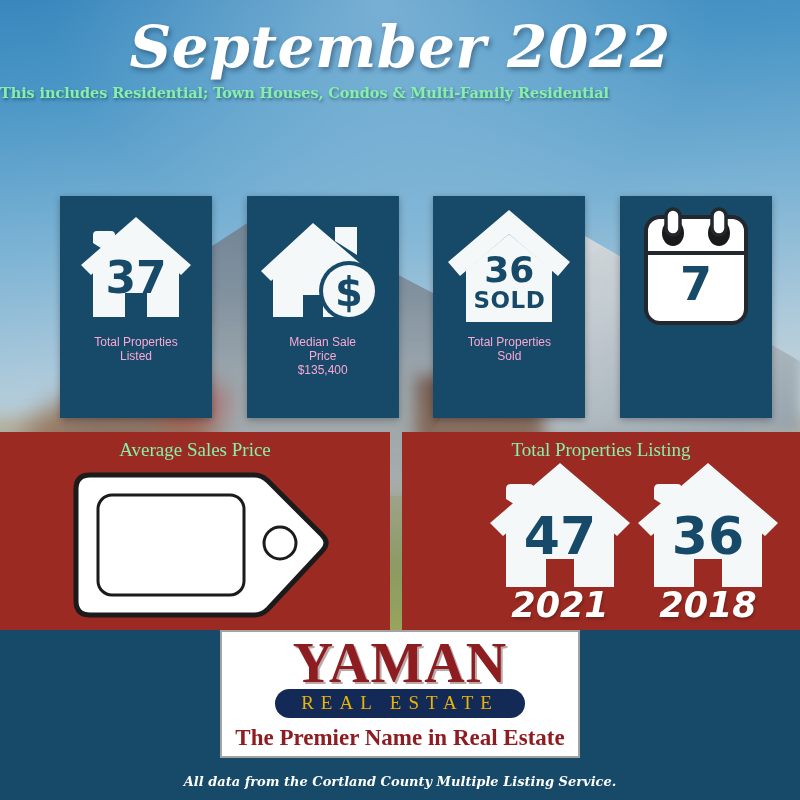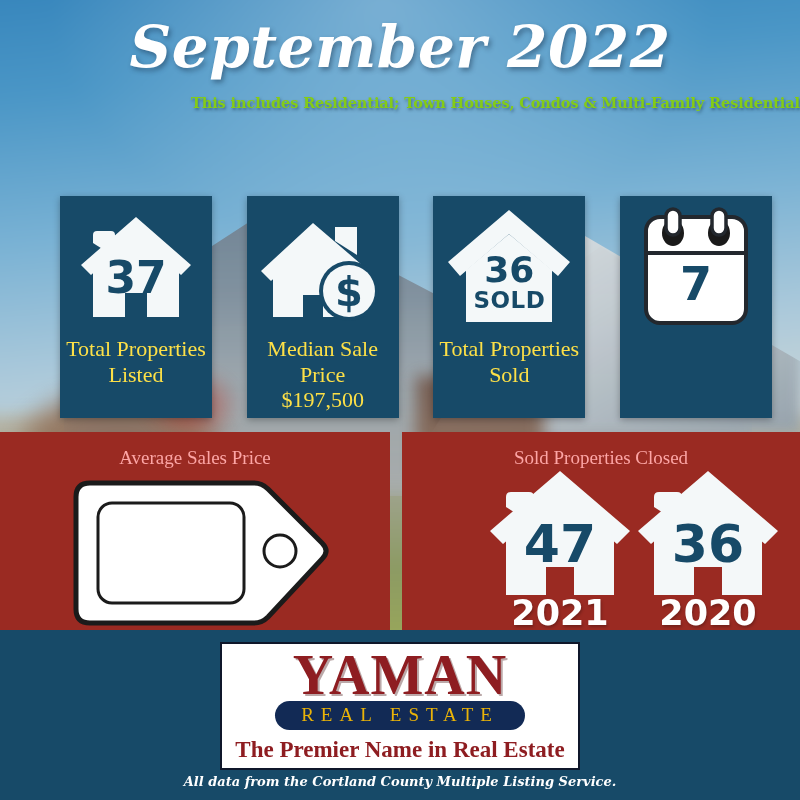--- a/index.html
+++ b/index.html
@@ -65,23 +65,23 @@
     font-style:italic;
     font-weight:700;
     text-align:center;
     line-height:.96;
     text-shadow:2px 3px 5px rgba(20,45,70,.45);
     letter-spacing:.5px;
   }
   .title-l1 { font-size:58px; padding-top:20px; }
   .title-l2 { font-size:58px; padding-top:6px; }
   .subtitle {
-    margin-top:18px;
-    text-align:right;
-    color:#84cc16;
+    margin-top:8px;
+    text-align:left;
+    color:#86efac;
     font-family:"DejaVu Serif", serif;
     font-weight:700;
     font-size:14.5px;
     letter-spacing:-.1px;
     text-shadow:1px 2px 3px rgba(20,45,70,.5);
   }
 
   
   #cards {
     position:absolute; left:16px; top:196px; width:800px; height:228px;
@@ -89,70 +89,69 @@
     padding:0 44px; z-index:3;
   }
   .card {
     background:#174a68;
     width:152px; height:222px;
     display:flex; flex-direction:column; align-items:center;
     box-shadow:0 2px 7px rgba(0,0,0,.30);
   }
   .card-icon { height:140px; width:100%; display:flex; align-items:center; justify-content:center; padding-top:6px; }
   .card-label {
-    color:#fde047; font-size:22px; text-align:center; line-height:1.16;
-    font-family:Liberation Serif, serif; padding:0 6px;
+    color:#f9a8d4; font-size:12px; text-align:center; line-height:1.16;
+    font-family:Liberation Sans, sans-serif; padding:0 6px;
   }
   .card-label .v { display:block; }
 
   
   .house-wrap { position:relative; }
   .house-num {
     position:absolute; left:0; right:0; top:50%; transform:translateY(-50%);
     text-align:center; color:#174a68;
     font-family:"DejaVu Sans", sans-serif; font-weight:700;
   }
 
   
   #redband { position:absolute; left:0; top:432px; width:800px; height:198px; z-index:3; }
   .red-left, .red-right {
     position:absolute; top:0; height:198px; background:#9a2a22;
   }
   .red-left  { left:0;   width:390px; }
   .red-right { left:402px; width:398px; }
   .red-title {
-    color:#fca5a5; text-align:center; font-size:19px; padding-top:7px;
+    color:#86efac; text-align:center; font-size:19px; padding-top:7px;
     font-family:"Liberation Serif", serif;
-    margin-top:8px;
   }
 
   
   .tag-area { display:flex; justify-content:center; padding-top:8px; }
 
   
   .closed-row {
     display:flex; justify-content:flex-end; align-items:flex-start;
     padding:0 18px; margin-top:-2px;
   }
   .closed-item { text-align:center; }
   .closed-year {
     color:#ffffff; font-family:"DejaVu Sans", sans-serif; font-weight:700;
-    font-size:35px; margin-top:-12px; text-shadow:1px 2px 3px rgba(0,0,0,.25);
+    font-size:35px; margin-top:-12px; text-shadow:1px 2px 3px rgba(0,0,0,.25);font-style:italic;
   }
 
   
   #footer {
     position:absolute; left:0; top:630px; width:800px; height:170px;
     background:#174a68; z-index:3;
     display:flex; flex-direction:column; align-items:center;
   }
   .logo-box {
-    margin-top:12px;
+    margin-top:0;
     width:360px; height:128px; background:#ffffff;
-    border:2px solid #0f172a;
+    border:2px solid #a3a3a3;
     display:flex; flex-direction:column; align-items:center; justify-content:flex-start;
     padding-top:4px;
   }
   .logo-yaman {
     color:#8e1d21;
     font-family:"Liberation Serif", serif;
     font-weight:700;
     font-size:56px;
     letter-spacing:1px;
     line-height:.98;
@@ -169,21 +168,21 @@
     letter-spacing:7px;
     margin-top:-2px;
     white-space:nowrap;
   }
   .logo-tag {
     color:#8e1d21; font-family:"Liberation Serif", serif; font-weight:700;
     font-size:23px; margin-top:7px;
   }
   .source {
     color:#ffffff; font-family:"DejaVu Serif", serif; font-weight:700;
-    font-style:italic; font-size:13px; margin-top:4px; 
+    font-style:italic; font-size:13px; margin-top:16px; 
   }
 </style>
 </head>
 <body>
 
 <div id="bg">
   <div class="bg-sky"></div>
   <div class="bg-ground"></div>
   <div class="bg-house"></div>
   <div class="bg-roofL"></div>
@@ -225,21 +224,21 @@
           <path d="M12 60 L52 26 L92 60 L92 104 L62 104 L62 82 L42 82 L42 104 L12 104 Z" fill="#f4f8f9"></path>
           <circle cx="88" cy="78" r="30" fill="#174a68"></circle>
           <circle cx="88" cy="78" r="26" fill="#f4f8f9"></circle>
           <text x="88" y="93" font-family="DejaVu Sans, sans-serif" font-size="40" font-weight="700" fill="#174a68" text-anchor="middle">$</text>
         </svg>
       </div>
     </div>
     <div class="card-label">
       <span class="v">Median Sale</span>
       <span class="v">Price</span>
-      <span class="v">$197,500</span>
+      <span class="v">$135,400</span>
     </div>
   </div>
 
   <div class="card">
     <div class="card-icon">
       <div class="house-wrap" style="width:126px;height:122px;">
         <svg width="126" height="122" viewBox="0 0 126 122">
           <path d="M63 2 L124 54 L112 68 L63 26 L14 68 L2 54 Z" fill="#f4f8f9"></path>
           <path d="M20 62 L63 26 L106 62 L106 114 L20 114 Z" fill="#f4f8f9"></path>
         </svg>
@@ -280,21 +279,21 @@
     <div class="tag-area">
       <svg width="274" height="152" viewBox="0 0 274 152">
         <path d="M18 20 Q18 6 32 6 L196 6 Q204 6 210 12 L264 66 Q272 74 264 82 L210 140 Q204 146 196 146 L32 146 Q18 146 18 132 Z" fill="#ffffff" stroke="#1b1b1b" stroke-width="5"></path>
         <rect x="40" y="26" width="146" height="100" rx="14" ry="14" fill="#ffffff" stroke="#1b1b1b" stroke-width="3"></rect>
         <circle cx="222" cy="74" r="16" fill="#ffffff" stroke="#1b1b1b" stroke-width="3"></circle>
       </svg>
     </div>
   </div>
 
   <div class="red-right">
-    <div class="red-title">Sold Properties Closed</div>
+    <div class="red-title">Total Properties Listing</div>
     <div class="closed-row">
 
       <div class="closed-item">
         <div class="house-wrap" style="width:148px;height:138px;">
           <svg width="148" height="138" viewBox="0 0 148 138">
             <path d="M20 40 L20 30 Q20 25 25 25 L43 25 Q48 25 48 30 L48 58 Z" fill="#f4f8f9"></path>
             <path d="M74 4 L144 64 L131 77 L74 28 L17 77 L4 64 Z" fill="#f4f8f9"></path>
             <path d="M20 70 L74 24 L128 70 L128 128 L88 128 L88 100 L60 100 L60 128 L20 128 Z" fill="#f4f8f9"></path>
           </svg>
           <div class="house-num" style="font-size:52px;top:56%;">47</div>
@@ -304,21 +303,21 @@
 
       <div class="closed-item">
         <div class="house-wrap" style="width:148px;height:138px;">
           <svg width="148" height="138" viewBox="0 0 148 138">
             <path d="M20 40 L20 30 Q20 25 25 25 L43 25 Q48 25 48 30 L48 58 Z" fill="#f4f8f9"></path>
             <path d="M74 4 L144 64 L131 77 L74 28 L17 77 L4 64 Z" fill="#f4f8f9"></path>
             <path d="M20 70 L74 24 L128 70 L128 128 L88 128 L88 100 L60 100 L60 128 L20 128 Z" fill="#f4f8f9"></path>
           </svg>
           <div class="house-num" style="font-size:52px;top:56%;">36</div>
         </div>
-        <div class="closed-year">2020</div>
+        <div class="closed-year">2018</div>
       </div>
 
     </div>
   </div>
 </div>
 
 <div id="footer">
   <div class="logo-box">
     <div class="logo-yaman">YAMAN</div>
     <div class="logo-pill">REAL ESTATE</div>

